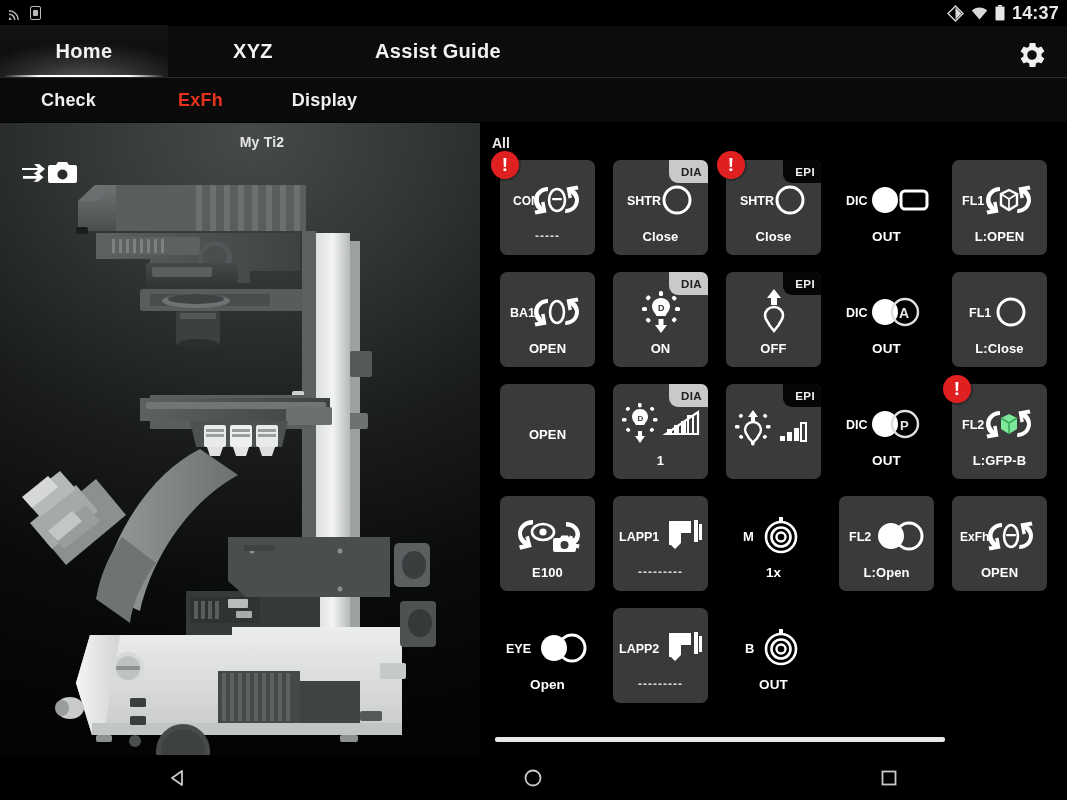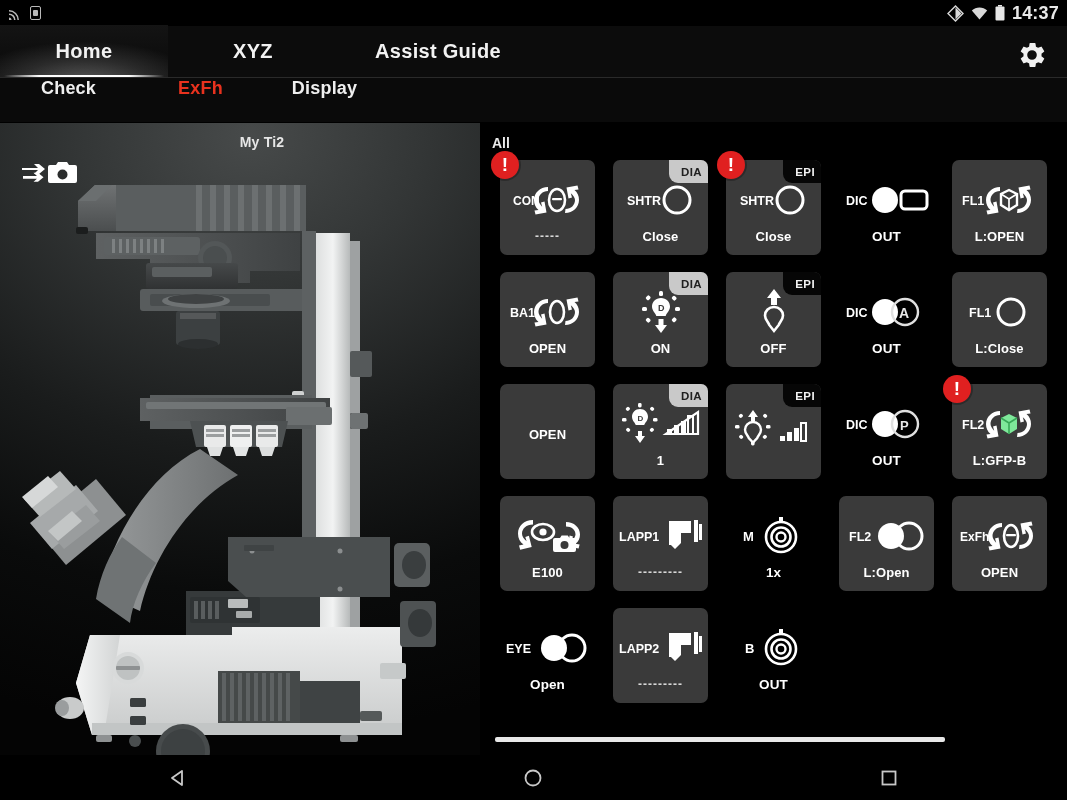--- a/index.html
+++ b/index.html
@@ -49,21 +49,21 @@
   .tab-xyz{ width:170px; padding:0; }
   .tab-assist{ width:200px; padding:0; }
   .gear-btn{
     position:absolute; right:18px; top:12px; width:34px; height:34px;
     display:flex; align-items:center; justify-content:center; cursor:pointer;
   }
 
   
   .subbar{
     position:absolute; left:0; top:78px; width:1067px; height:45px;
-    background:#0a0a0a; display:flex; align-items:flex-start;
+    background:#0a0a0a; display:flex; align-items:center;
     border-bottom:1px solid #000;
   }
   .subtab{
     font-size:18px; font-weight:700; color:#efefef; cursor:pointer;
     letter-spacing:.2px;
   }
   .subtab.st-check{ margin-left:41px; }
   .subtab.st-mode{ margin-left:82px; color:#e8321e; }
   .subtab.st-display{ margin-left:69px; }
 

